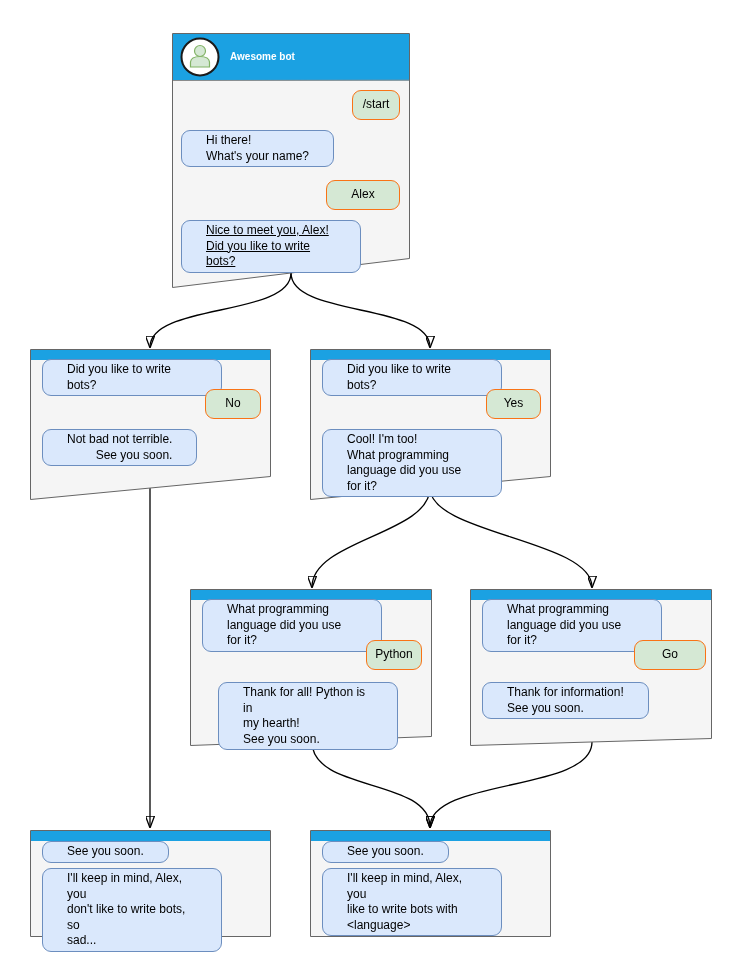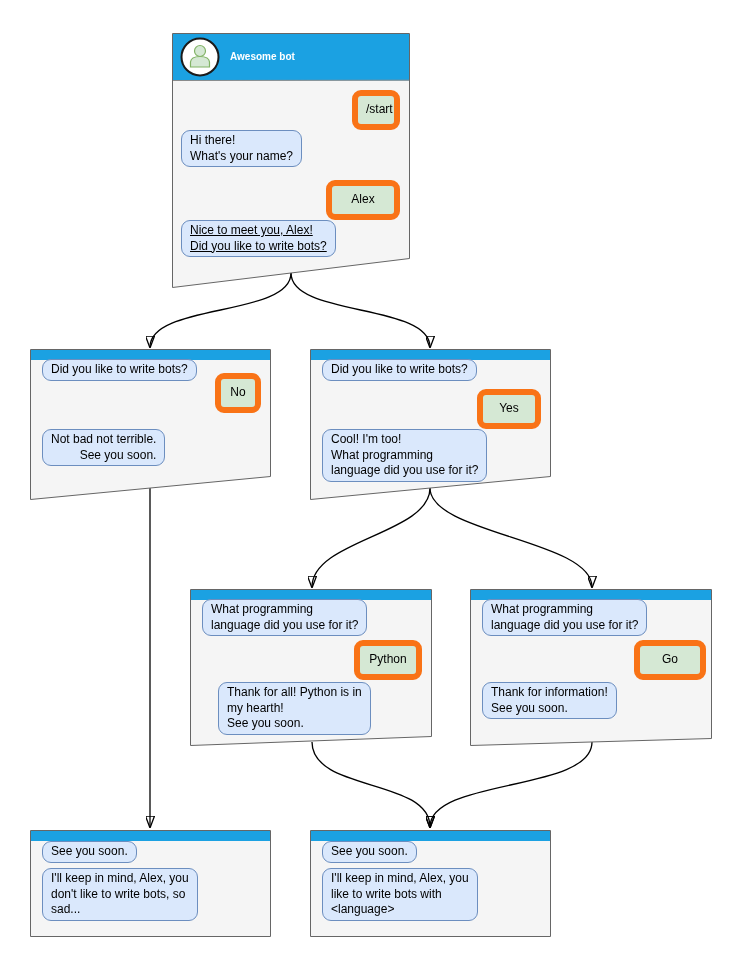--- a/index.html
+++ b/index.html
@@ -11,22 +11,22 @@
   .connectors path{fill:none;stroke:#000;stroke-width:1.3px;}
   .window{position:absolute;z-index:2;}
   .win-shape{position:absolute;left:0;top:0;overflow:visible;}
   .frame{fill:#f5f5f5;stroke:#666666;stroke-width:1;}
   .bar{fill:#1ba1e2;stroke:none;}
   .bar-edge{stroke:#8a8a8a;stroke-width:1;}
   .bubble{
     position:absolute;font-size:12px;line-height:1.3;color:#000;
     white-space:pre-line;border-radius:9px;box-sizing:border-box;z-index:3;
   }
-  .bot{background:#dae8fc;border:1px solid #6c8ebf;padding:2px 8px;max-width:180px;}
-  .user{background:#d5e8d4;border:6px solid #f97316;padding:6px 8px;text-align:center;}
+  .bot{background:#dae8fc;border:1px solid #6c8ebf;padding:2px 24px;max-width:180px;}
+  .user{background:#d5e8d4;border:1px solid #f97316;padding:6px 8px;text-align:center;}
   .avatar{position:absolute;left:8px;top:4px;width:40px;height:40px;z-index:4;}
   .win-title{
     position:absolute;left:58px;top:0;height:47px;line-height:47px;
     color:#ffffff;font-weight:bold;font-size:10px;z-index:4;
   }
 </style>
 </head>
 <body>
 
 <div class="canvas">
@@ -67,45 +67,45 @@
     <div class="bubble bot" style="left:9px;top:187px;text-decoration:underline;">Nice to meet you, Alex!
 Did you like to write bots?</div>
   </section>
 
   <section class="window" style="left:30px;top:349px;width:241px;height:151px;">
     <svg class="win-shape" width="241" height="151" viewBox="0 0 241 151">
       <polygon class="frame" points="0.5,0.5 240.5,0.5 240.5,127.5 0.5,150.5"></polygon>
       <rect class="bar" x="1" y="1" width="239" height="10"></rect>
     </svg>
     <div class="bubble bot" style="left:12px;top:10px;">Did you like to write bots?</div>
-    <div class="bubble user" style="right:10px;top:24px;width:46px;margin-left:32px;">No</div>
+    <div class="bubble user" style="right:10px;top:40px;width:56px;margin-left:32px;">No</div>
     <div class="bubble bot" style="left:12px;top:80px;text-align:right;">Not bad not terrible.
 See you soon.</div>
   </section>
 
   <section class="window" style="left:310px;top:349px;width:241px;height:151px;">
     <svg class="win-shape" width="241" height="151" viewBox="0 0 241 151">
       <polygon class="frame" points="0.5,0.5 240.5,0.5 240.5,127.5 0.5,150.5"></polygon>
       <rect class="bar" x="1" y="1" width="239" height="10"></rect>
     </svg>
     <div class="bubble bot" style="left:12px;top:10px;">Did you like to write bots?</div>
-    <div class="bubble user" style="right:10px;top:40px;width:64px;">Yes</div>
+    <div class="bubble user" style="right:10px;top:40px;width:55px;">Yes</div>
     <div class="bubble bot" style="left:12px;top:80px;">Cool! I'm too!
 What programming
 language did you use for it?</div>
   </section>
 
   <section class="window" style="left:190px;top:589px;width:242px;height:157px;">
     <svg class="win-shape" width="242" height="157" viewBox="0 0 242 157">
       <polygon class="frame" points="0.5,0.5 241.5,0.5 241.5,147.5 0.5,156.5"></polygon>
       <rect class="bar" x="1" y="1" width="240" height="10"></rect>
     </svg>
     <div class="bubble bot" style="left:12px;top:10px;">What programming
 language did you use for it?</div>
-    <div class="bubble user" style="right:10px;top:51px;width:68px;">Python</div>
+    <div class="bubble user" style="right:10px;top:51px;width:56px;">Python</div>
     <div class="bubble bot" style="left:28px;top:93px;">Thank for all! Python is in
 my hearth!
 See you soon.</div>
   </section>
 
   <section class="window" style="left:470px;top:589px;width:242px;height:157px;">
     <svg class="win-shape" width="242" height="157" viewBox="0 0 242 157">
       <polygon class="frame" points="0.5,0.5 241.5,0.5 241.5,149.5 0.5,156.5"></polygon>
       <rect class="bar" x="1" y="1" width="240" height="10"></rect>
     </svg>

